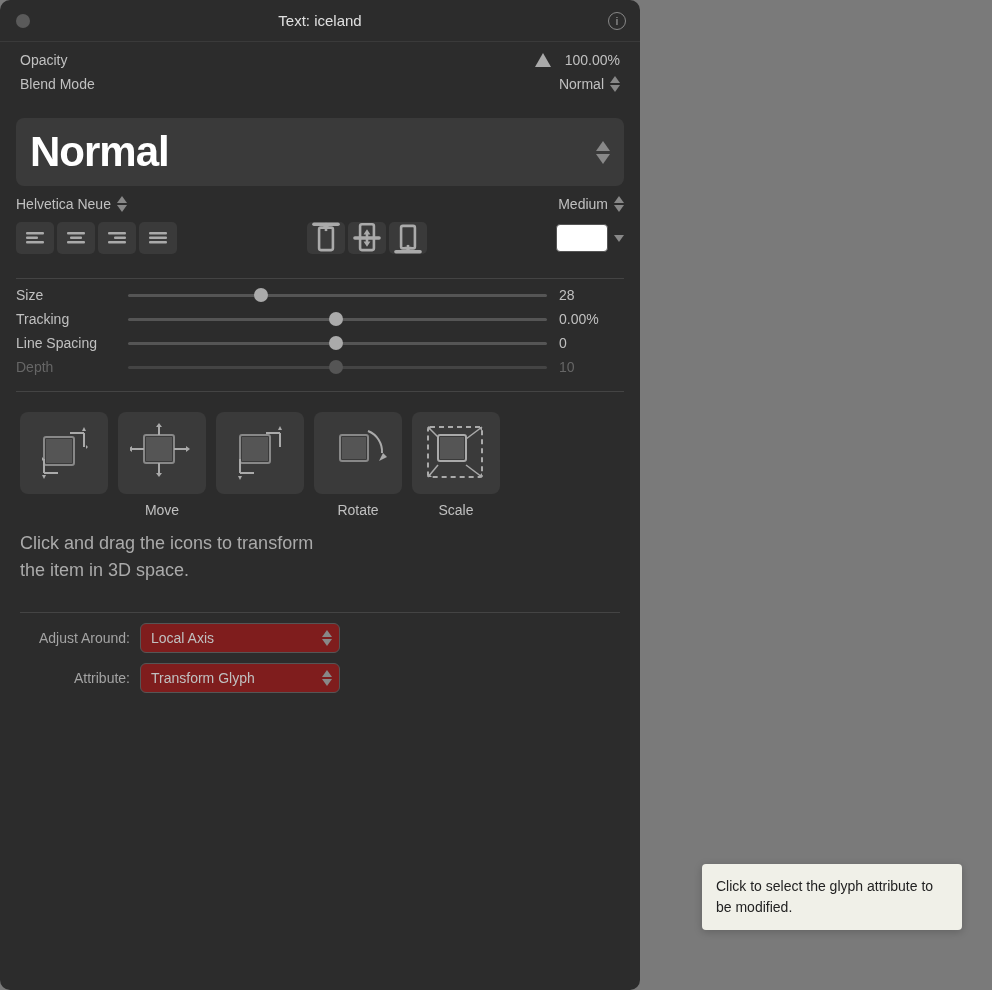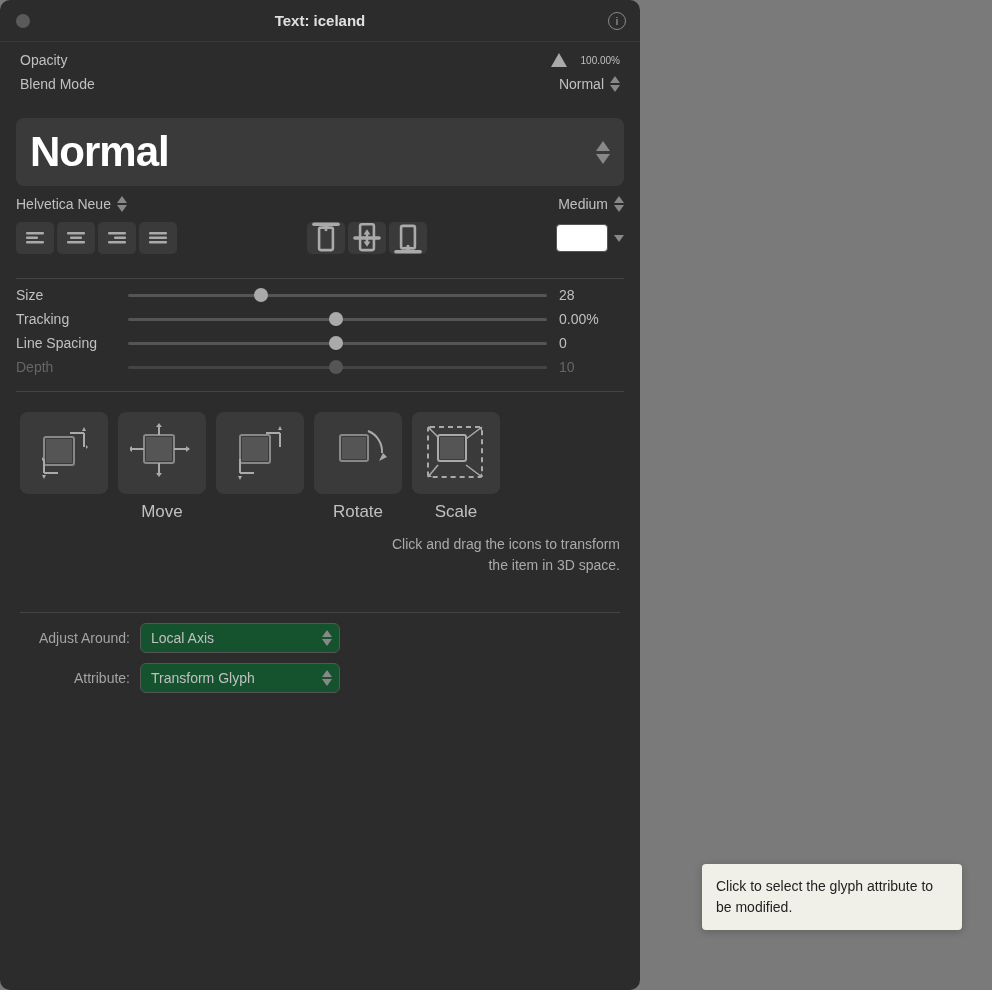--- a/index.html
+++ b/index.html
@@ -25,21 +25,21 @@
       display: flex;
       align-items: center;
       justify-content: center;
       padding: 12px 16px;
       position: relative;
       border-bottom: 1px solid #3a3a3a;
     }
     .titlebar-title {
       font-size: 15px;
       color: #e0e0e0;
-      font-weight: 700;
+      font-weight: 400;
     }
     .close-btn {
       width: 14px; height: 14px;
       background: #5a5a5a;
       border-radius: 50%;
       position: absolute;
       left: 16px;
       top: 50%;
       transform: translateY(-50%);
       cursor: pointer;
@@ -64,21 +64,21 @@
       display: flex;
       align-items: center;
       justify-content: space-between;
       margin-bottom: 8px;
     }
     .row-label {
       font-size: 14px;
       color: #c0c0c0;
     }
     .row-value {
-      font-size: 10px;
+      font-size: 14px;
       color: #c0c0c0;
     }
     .slider-row {
       display: flex;
       align-items: center;
       justify-content: space-between;
       margin-bottom: 8px;
     }
     .slider-label {
       font-size: 14px;
@@ -273,49 +273,49 @@
       width: 64px; height: 60px;
     }
     .transform-labels-row {
       display: flex;
       gap: 10px;
       margin-bottom: 12px;
     }
     .transform-label {
       width: 88px;
       text-align: center;
-      font-size: 17px;
+      font-size: 14px;
       color: #c0c0c0;
     }
     .instruction-text {
-      text-align: right;
-      font-size: 14px;
+      text-align: left;
+      font-size: 18px;
       color: #aaa;
       line-height: 1.5;
-      margin: 8px 0 36px 0;
+      margin: 8px 0 28px 0;
     }
     .adjust-row {
       display: flex;
       align-items: center;
       margin-bottom: 10px;
       gap: 10px;
     }
     .adjust-label {
       font-size: 14px;
       color: #a3a3a3;
       min-width: 110px;
       text-align: right;
     }
     .dropdown-wrapper {
       position: relative;
       min-width: 200px;
     }
     .dropdown-wrapper select {
       width: 100%;
-      background: #14532d;
+      background: #7f1d1d;
       border: 1px solid #555;
       border-radius: 6px;
       color: #c0c0c0;
       font-size: 14px;
       padding: 6px 30px 6px 10px;
       appearance: none;
       -webkit-appearance: none;
       cursor: pointer;
     }
     .dropdown-arrows {

